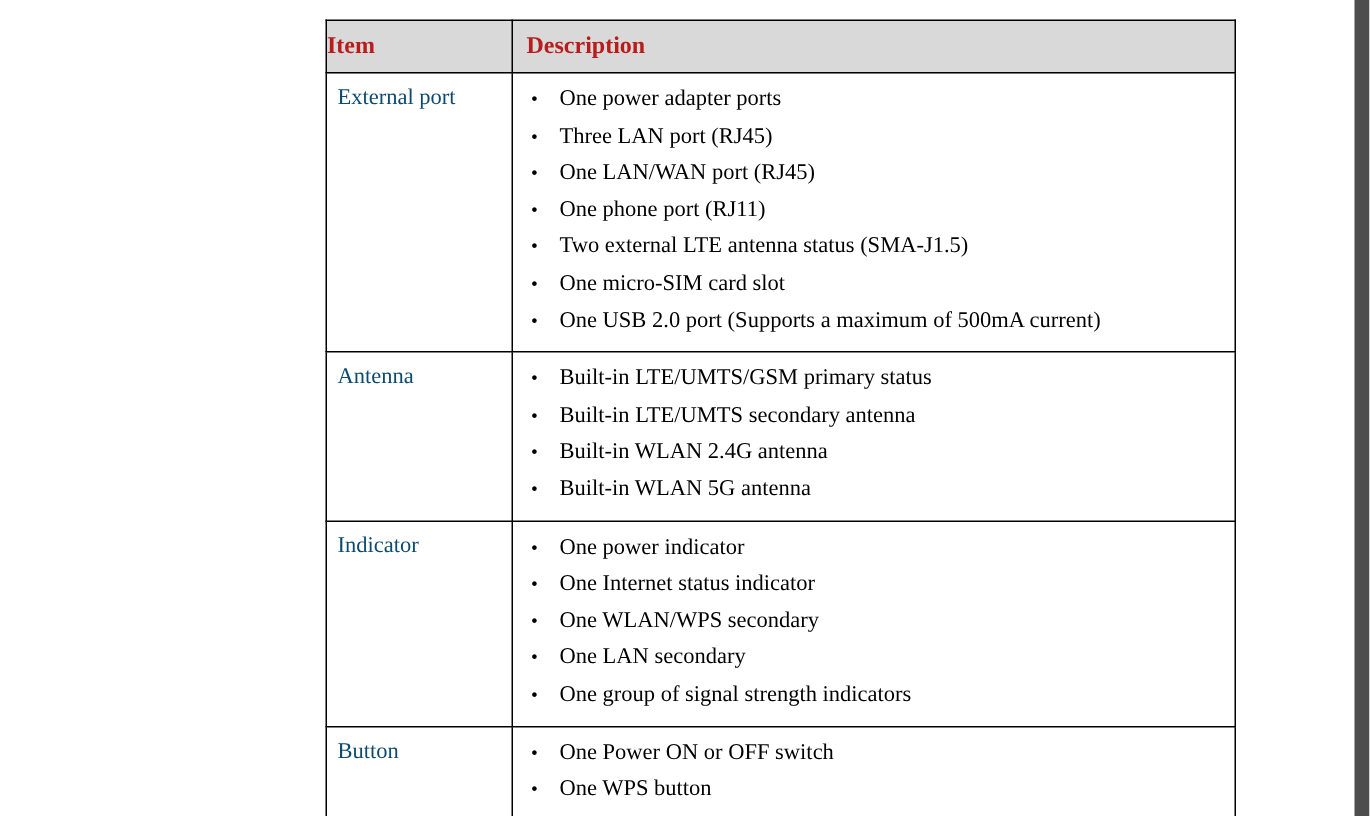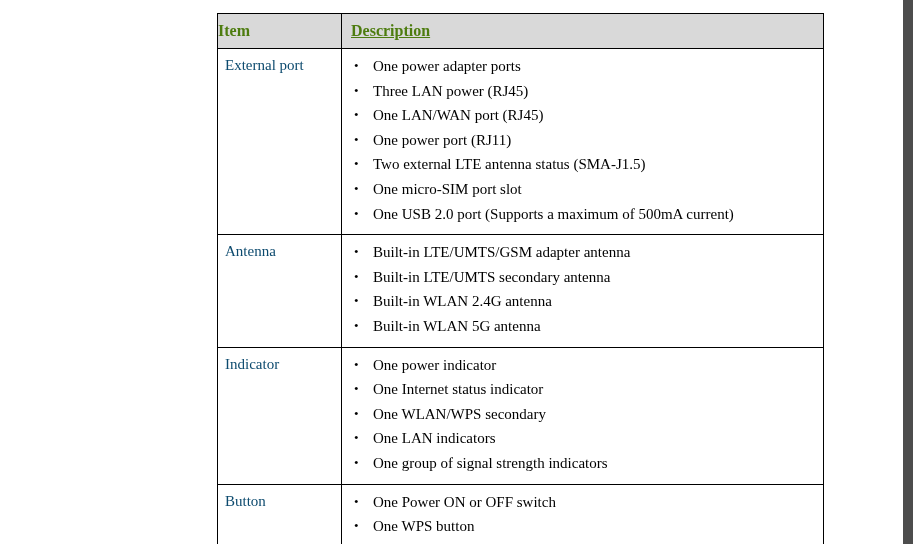--- a/index.html
+++ b/index.html
@@ -47,24 +47,24 @@
   col.col-desc { width: 482px; }
 
   thead th {
     background: #d9d9d9;
     font-weight: bold;
     font-size: 16px;
     text-align: left;
     height: 34px;
     line-height: 34px;
     padding: 0 0 0 8px;
-    color: #4d7c0f;
+    color: #b91c1c;
     white-space: nowrap;
   }
-  thead th.desc-head { padding-left: 9px; text-decoration: underline; }
+  thead th.desc-head { padding-left: 9px; }
 
   td.item-cell {
     font-size: 15px;
     color: #0c4a6e;
     padding: 8px 0 0 7px;
     white-space: nowrap;
   }
   td.desc-cell {
     padding: 5px 0 8px 0;
   }
@@ -106,48 +106,48 @@
         <th class="item-head">Item</th>
         <th class="desc-head">Description</th>
       </tr>
     </thead>
     <tbody>
         <tr>
           <td class="item-cell">External port</td>
           <td class="desc-cell">
             <ul class="bullets">
               <li><span class="bullet-dot">•</span><span>One power adapter ports</span></li>
-              <li><span class="bullet-dot">•</span><span>Three LAN power (RJ45)</span></li>
+              <li><span class="bullet-dot">•</span><span>Three LAN port (RJ45)</span></li>
               <li><span class="bullet-dot">•</span><span>One LAN/WAN port (RJ45)</span></li>
-              <li><span class="bullet-dot">•</span><span>One power port (RJ11)</span></li>
+              <li><span class="bullet-dot">•</span><span>One phone port (RJ11)</span></li>
               <li><span class="bullet-dot">•</span><span>Two external LTE antenna status (SMA-J1.5)</span></li>
-              <li><span class="bullet-dot">•</span><span>One micro-SIM port slot</span></li>
+              <li><span class="bullet-dot">•</span><span>One micro-SIM card slot</span></li>
               <li><span class="bullet-dot">•</span><span>One USB 2.0 port (Supports a maximum of 500mA current)</span></li>
             </ul>
           </td>
         </tr>
         <tr>
           <td class="item-cell">Antenna</td>
           <td class="desc-cell">
             <ul class="bullets">
-              <li><span class="bullet-dot">•</span><span>Built-in LTE/UMTS/GSM adapter antenna</span></li>
+              <li><span class="bullet-dot">•</span><span>Built-in LTE/UMTS/GSM primary status</span></li>
               <li><span class="bullet-dot">•</span><span>Built-in LTE/UMTS secondary antenna</span></li>
               <li><span class="bullet-dot">•</span><span>Built-in WLAN 2.4G antenna</span></li>
               <li><span class="bullet-dot">•</span><span>Built-in WLAN 5G antenna</span></li>
             </ul>
           </td>
         </tr>
         <tr>
           <td class="item-cell">Indicator</td>
           <td class="desc-cell">
             <ul class="bullets">
               <li><span class="bullet-dot">•</span><span>One power indicator</span></li>
               <li><span class="bullet-dot">•</span><span>One Internet status indicator</span></li>
               <li><span class="bullet-dot">•</span><span>One WLAN/WPS secondary</span></li>
-              <li><span class="bullet-dot">•</span><span>One LAN indicators</span></li>
+              <li><span class="bullet-dot">•</span><span>One LAN secondary</span></li>
               <li><span class="bullet-dot">•</span><span>One group of signal strength indicators</span></li>
             </ul>
           </td>
         </tr>
         <tr class="clipped">
           <td class="item-cell">Button</td>
           <td class="desc-cell">
             <ul class="bullets">
               <li><span class="bullet-dot">•</span><span>One Power ON or OFF switch</span></li>
               <li><span class="bullet-dot">•</span><span>One WPS button</span></li>

